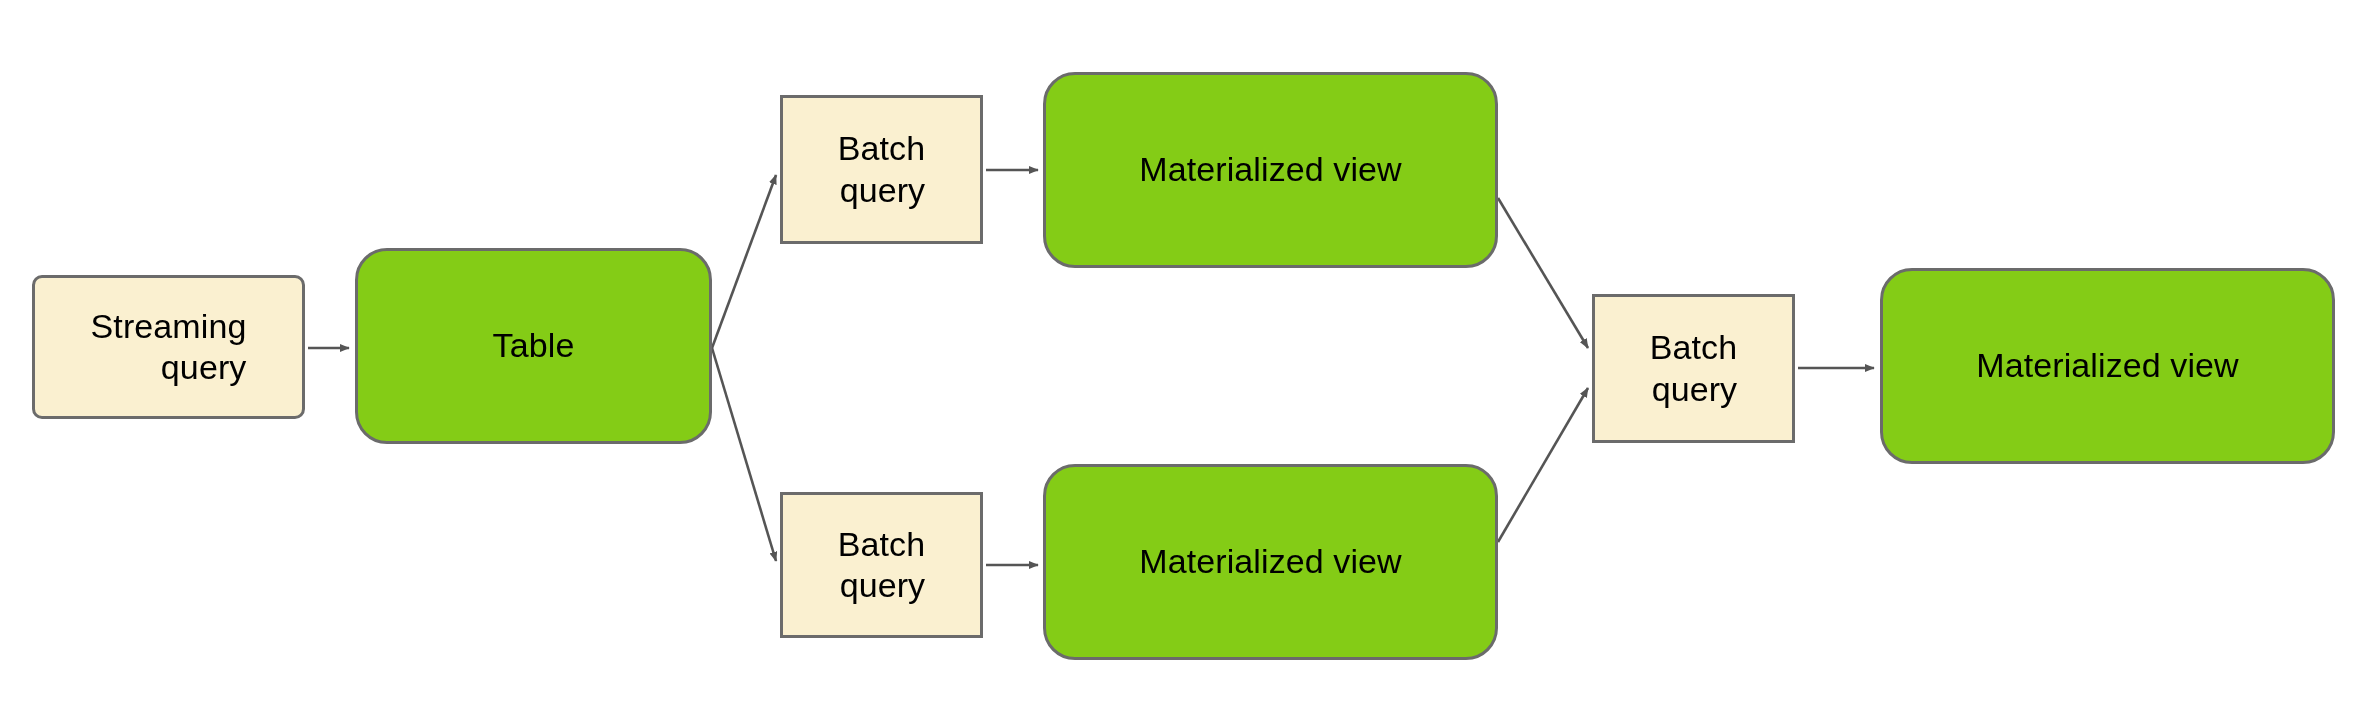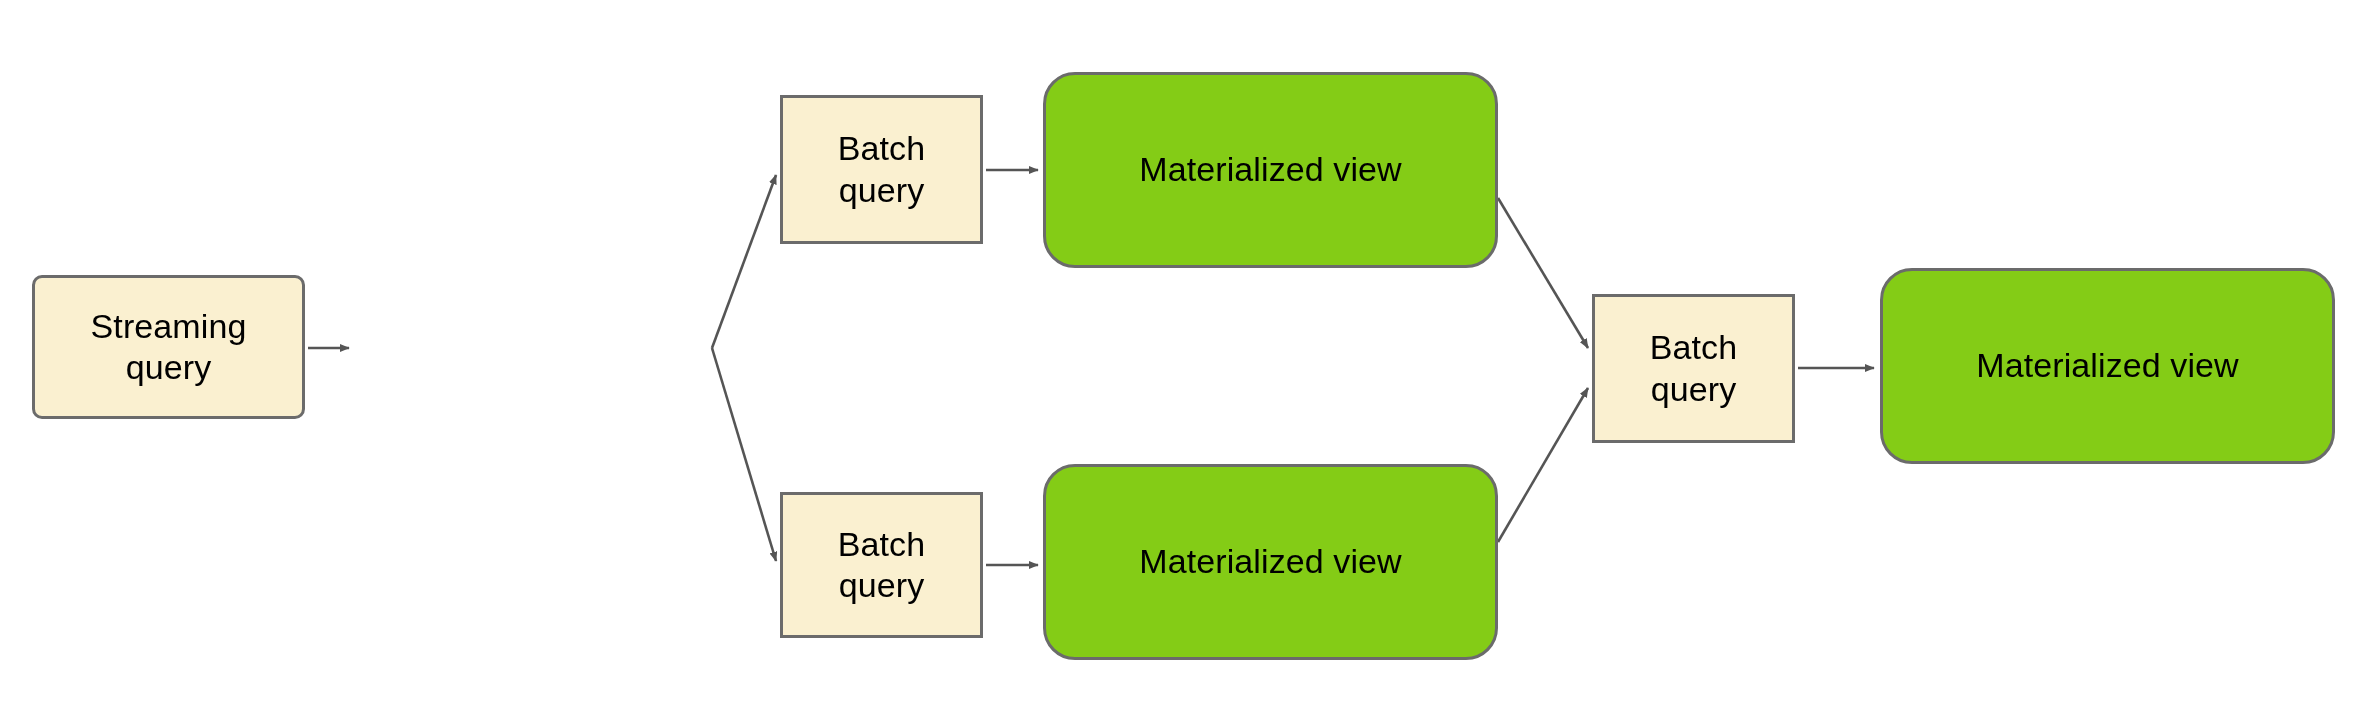--- a/index.html
+++ b/index.html
@@ -41,20 +41,21 @@
     letter-spacing: 0.1px;
     border-style: solid;
     border-width: 3px;
     white-space: pre-line;
     z-index: 2;
   }
   .node.query {
     background: #faf0d0;
     border-color: #6b6b6b;
     border-radius: 0;
+    text-align: right;
   }
   .node.store {
     background: #84cc16;
     border-color: #6b6b6b;
     border-radius: 32px;
   }
   .node-label {
     display: block;
     white-space: pre-line;
   }
@@ -80,20 +81,23 @@
         <path d="M1498,542 L1588,388" marker-end="url(#arrowhead)"></path>
         <path d="M1798,368 L1874,368" marker-end="url(#arrowhead)"></path>
       </g>
   </svg>
 
   <div class="node query" style="left: 32px; top: 275px; width: 273px; height: 144px; border-radius: 10px;">
     <span class="node-label">Streaming
 query</span>
   </div>
 
+  <div class="node store" style="left: 355px; top: 248px; width: 357px; height: 196px;">
+    <span class="node-label">Table</span>
+  </div>
 
   <div class="node query" style="left: 780px; top: 95px; width: 203px; height: 149px;">
     <span class="node-label">Batch
 query</span>
   </div>
 
   <div class="node store" style="left: 1043px; top: 72px; width: 455px; height: 196px;">
     <span class="node-label">Materialized view</span>
   </div>
 

